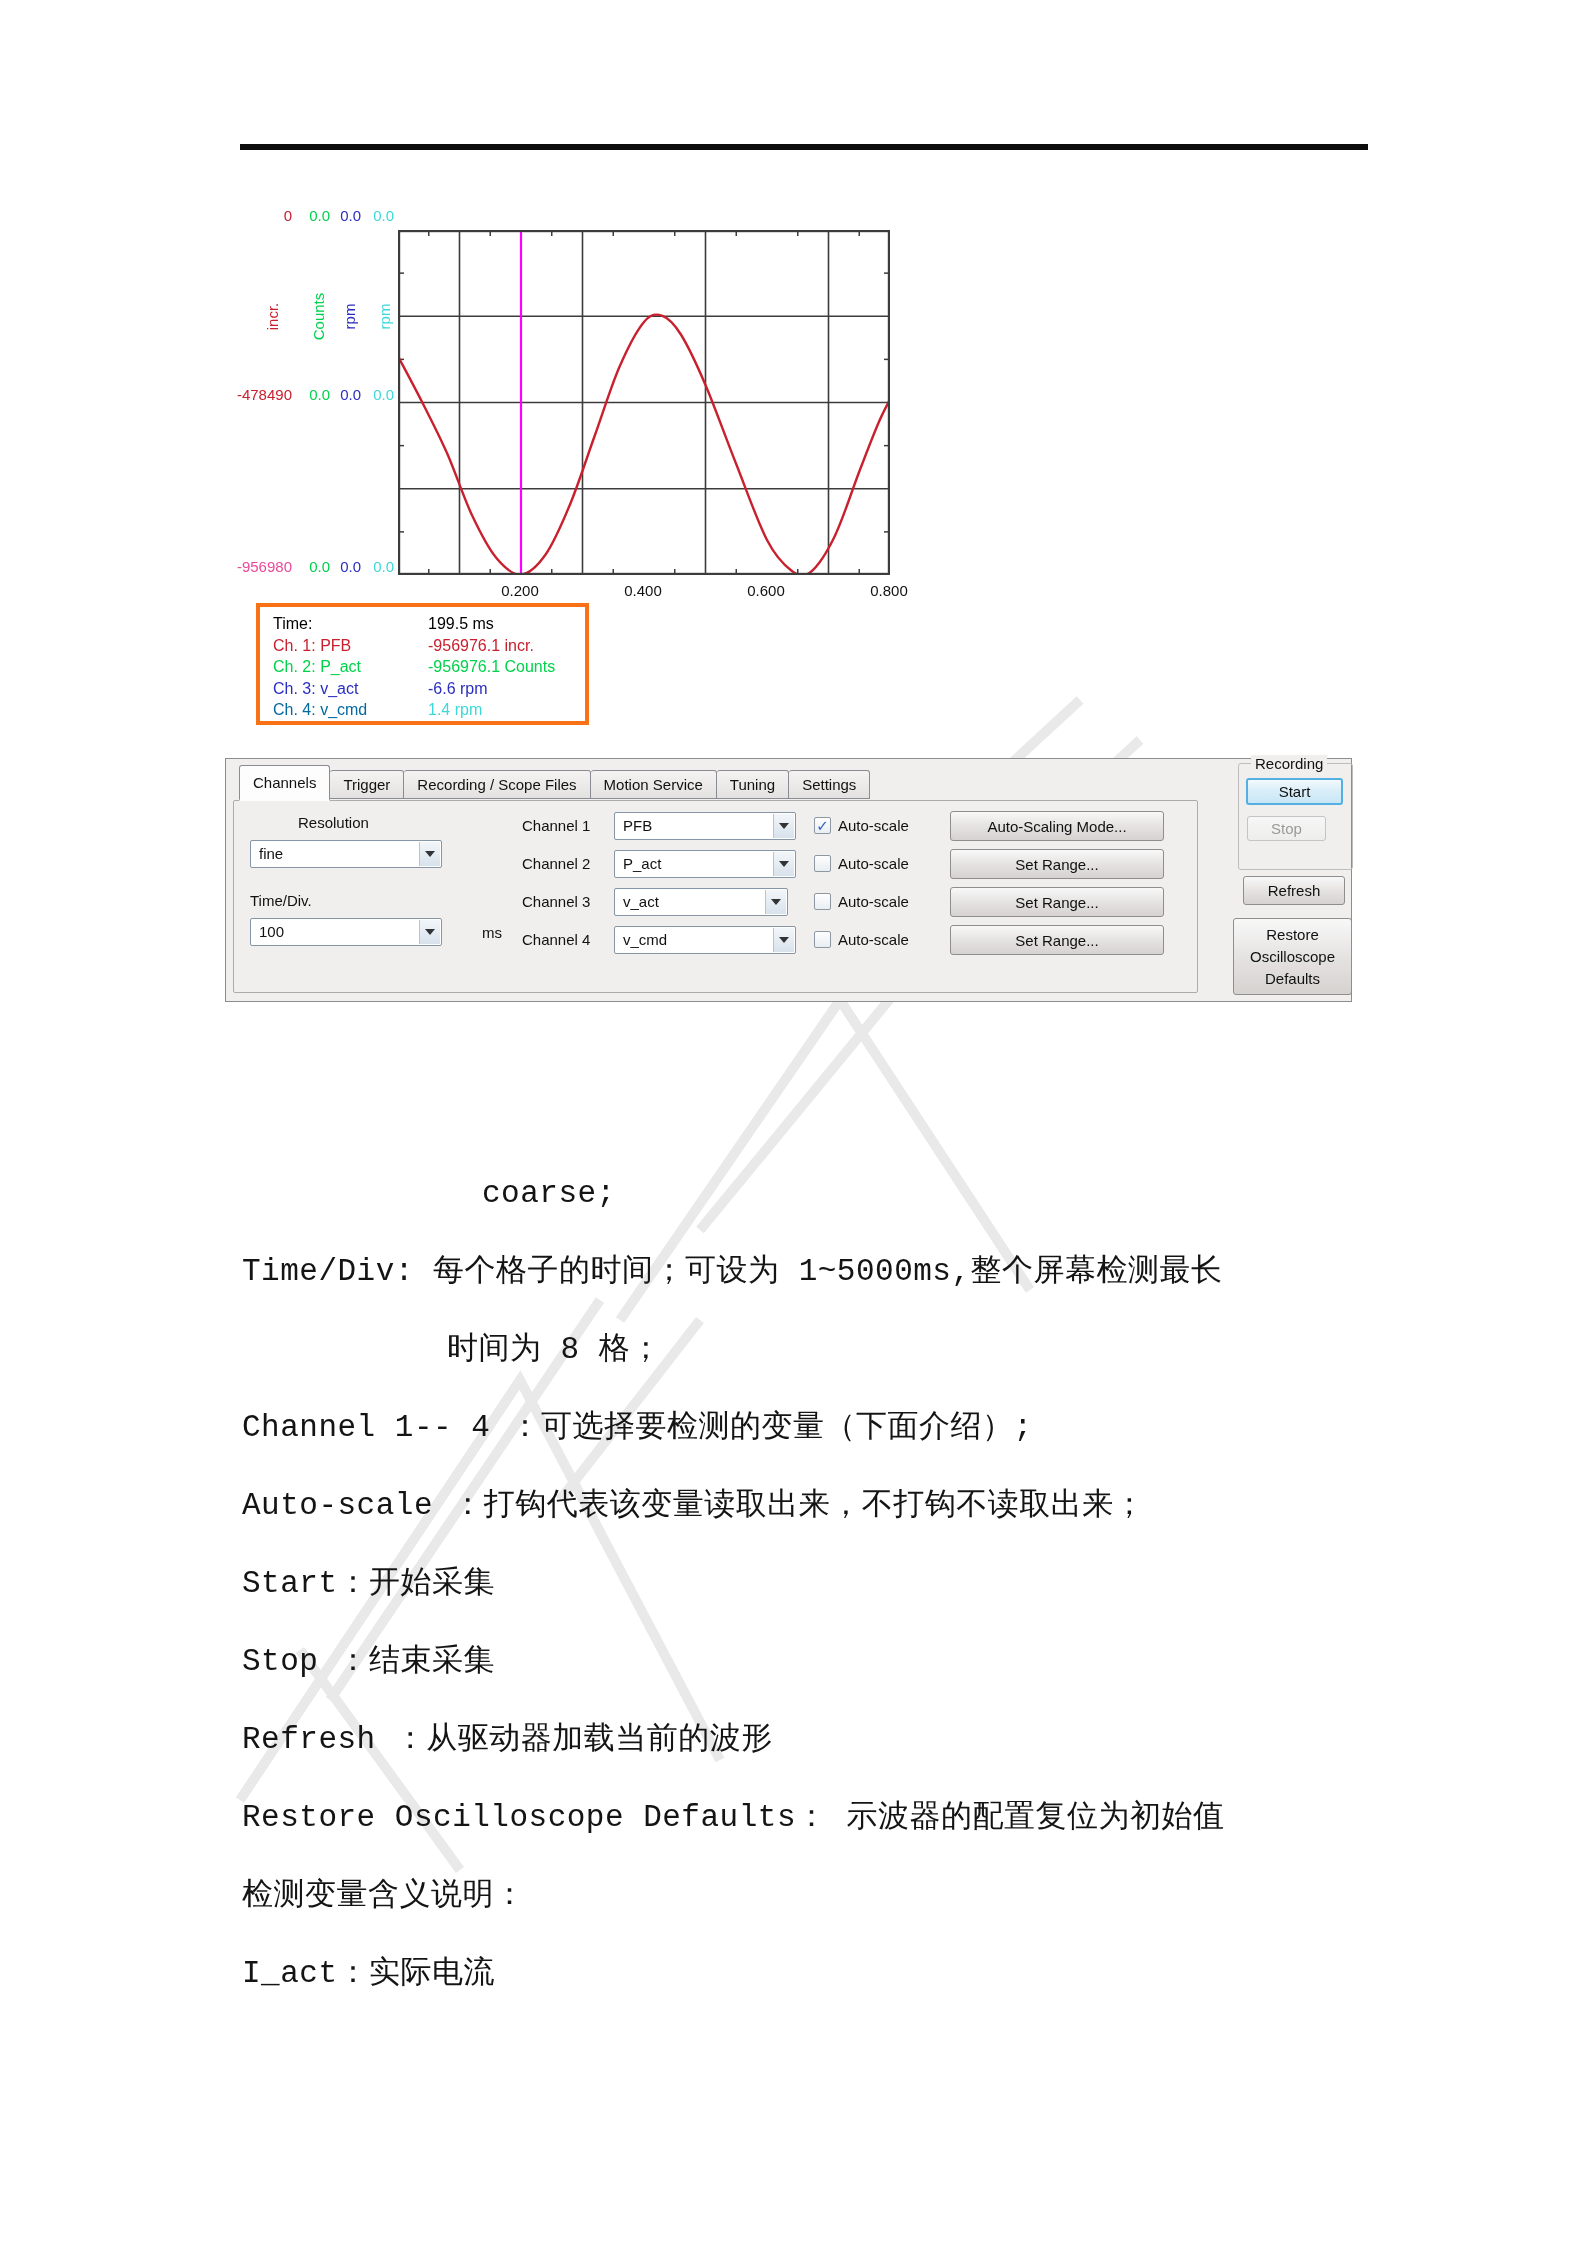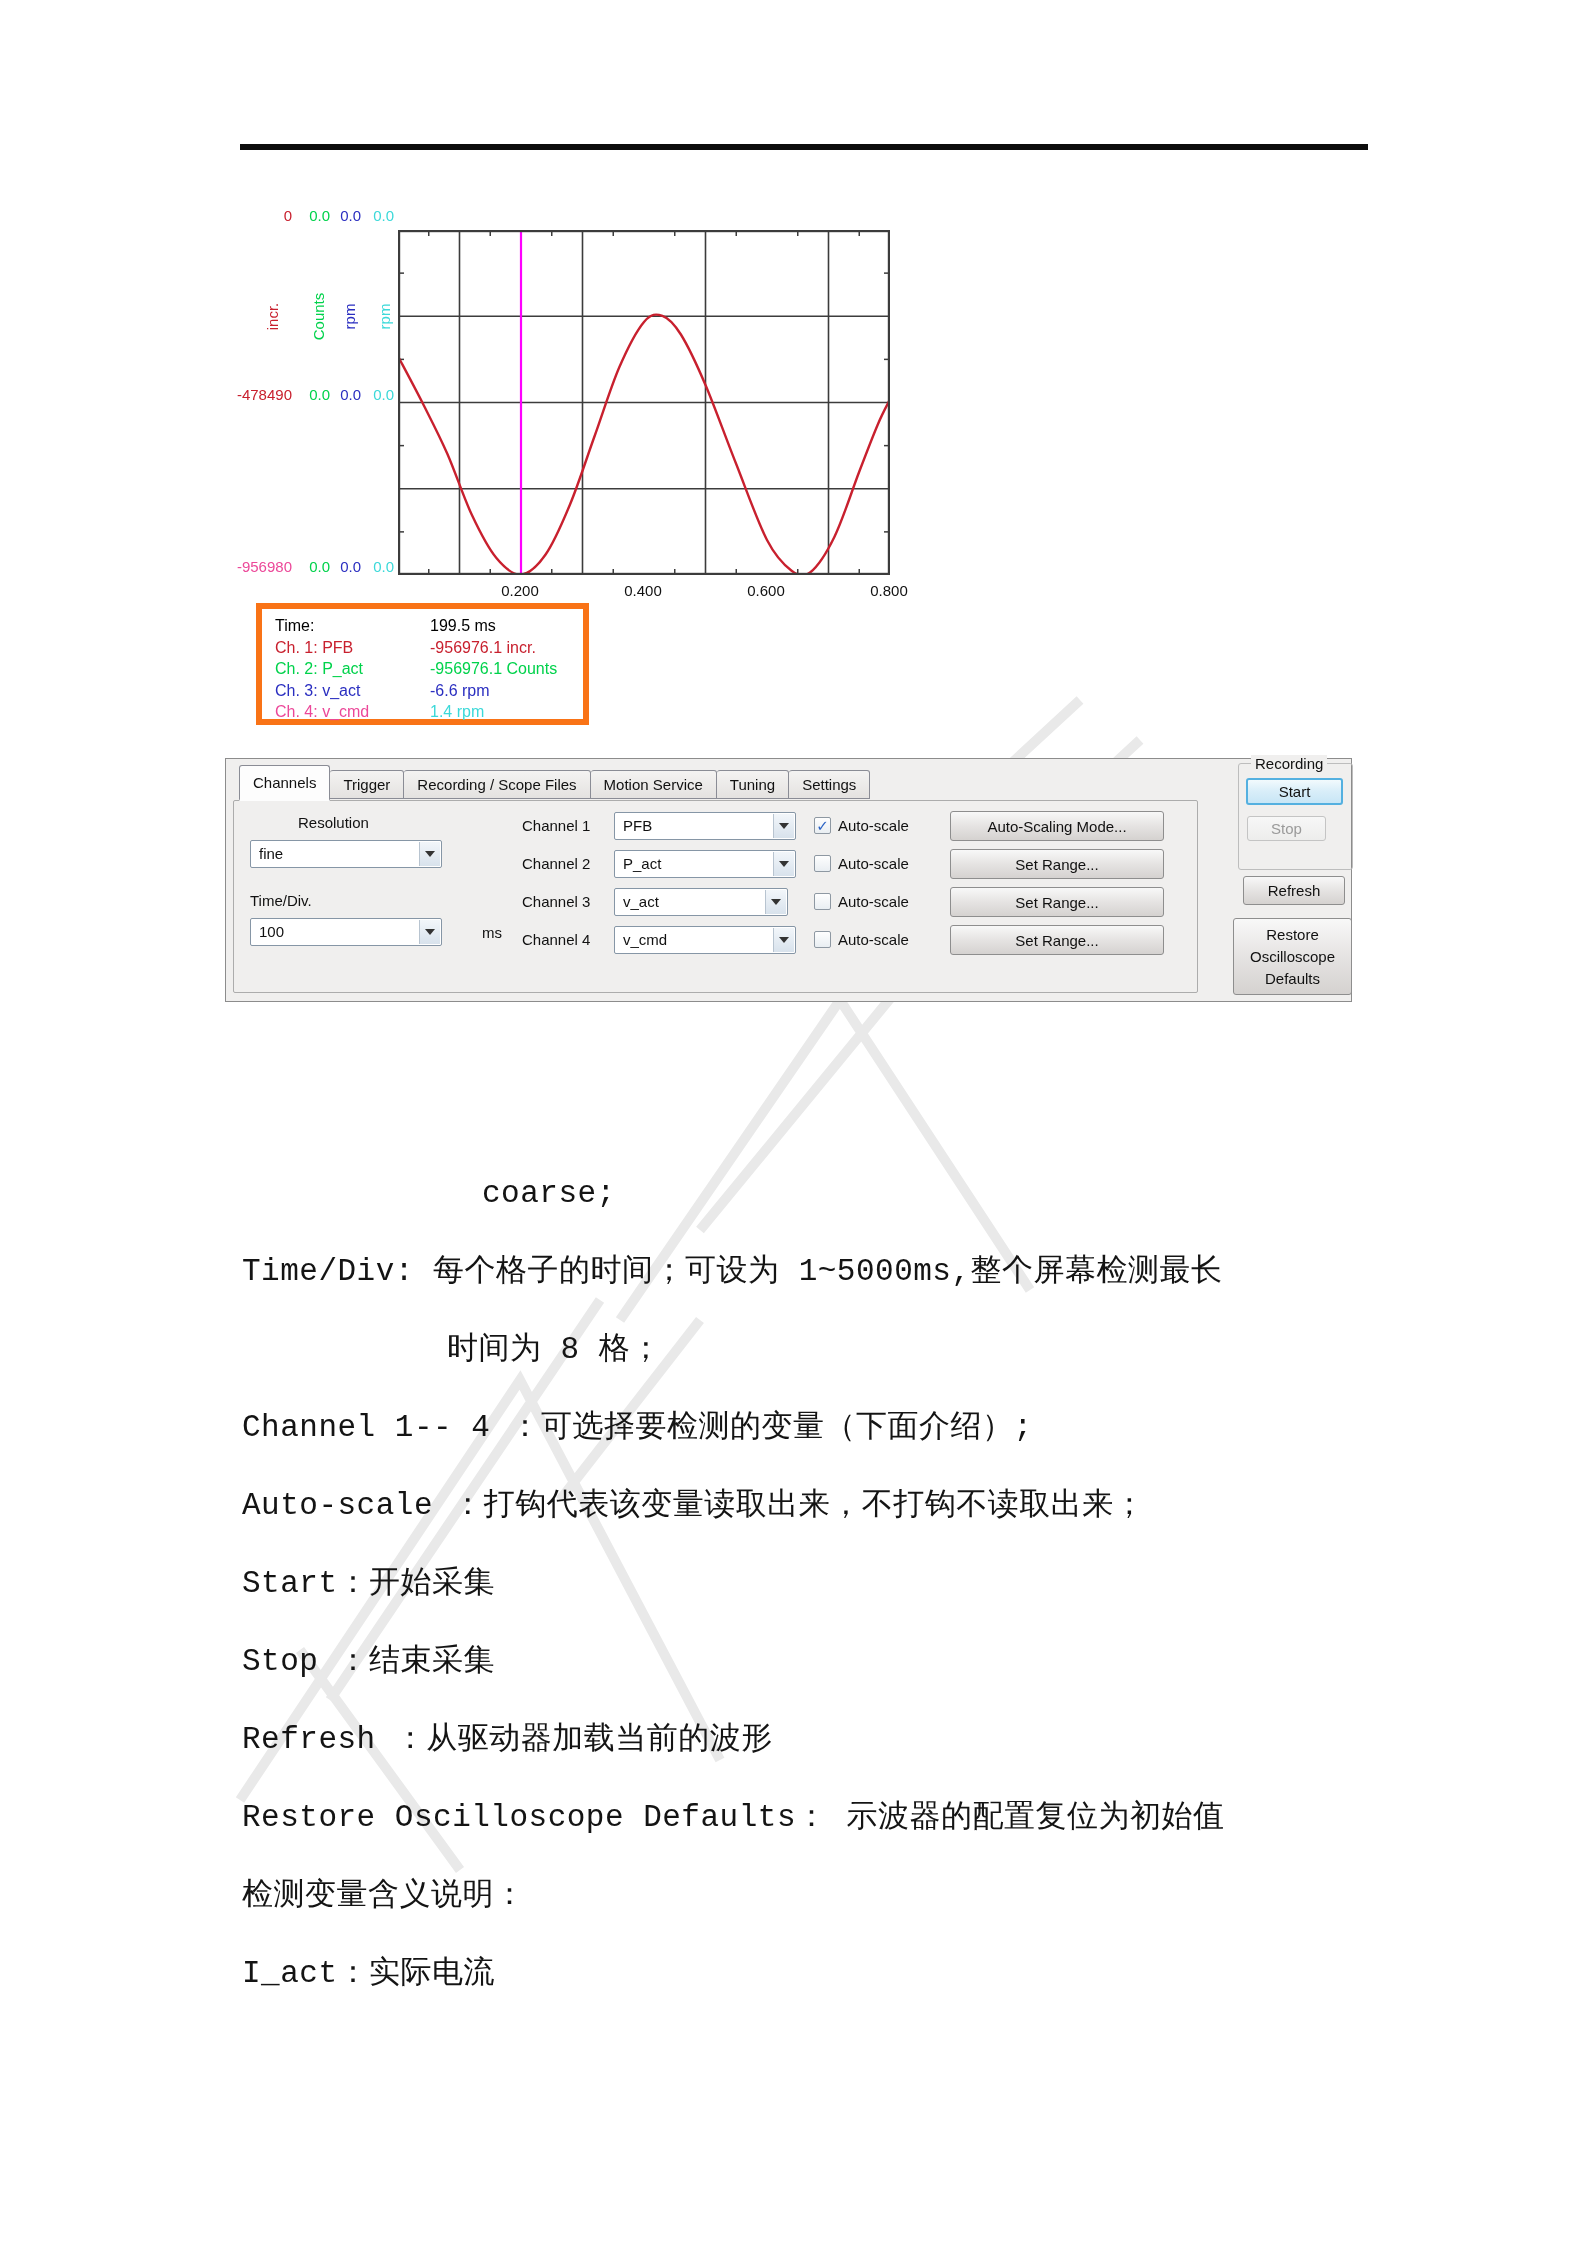--- a/index.html
+++ b/index.html
@@ -11,21 +11,21 @@
   
   #wm{left:0;top:0;width:1588px;height:2245px;z-index:0;pointer-events:none;}
   
   #chart-wrap{left:0;top:190px;width:1588px;height:430px;z-index:1;}
   .ylab{position:absolute;font-size:15px;text-align:right;width:58px;}
   .yunit{position:absolute;font-size:15px;transform:rotate(-90deg);transform-origin:center;width:70px;text-align:center;}
   #plot-box{position:absolute;left:398px;top:40px;width:492px;height:345px;}
   #plot-svg{position:absolute;left:0;top:0;}
   .xlab{position:absolute;top:392px;width:70px;text-align:center;font-size:15px;color:#111;}
   
-  #readout{left:256px;top:603px;width:333px;height:122px;border:6px solid #f97316;background:#fff;z-index:1;
+  #readout{left:256px;top:603px;width:333px;height:122px;border:4px solid #f97316;background:#fff;z-index:1;
            font-size:16px;line-height:21.5px;padding-top:6px;box-sizing:border-box;}
   .ro-row{display:flex;padding-left:13px;}
   .ro-label{width:155px;}
   
   #setwin{left:225px;top:758px;width:1127px;height:244px;background:#f0efee;z-index:1;
           border:1px solid #8c8c8c;box-sizing:border-box;font-size:15px;color:#111;}
   #tabs{position:absolute;left:13px;top:6px;display:flex;align-items:flex-end;z-index:3;}
   .tab{height:27px;line-height:27px;padding:0 13px;background:linear-gradient(#f4f3f2,#e4e2e0);
        border:1px solid #8a8c95;border-left:none;border-radius:3px 3px 0 0;white-space:nowrap;}
   .tab:first-child{border-left:1px solid #8a8c95;}
@@ -147,21 +147,21 @@
       </div>
     <div class="ro-row">
         <span class="ro-label" style="color: rgb(0, 210, 75);">Ch. 2: P_act</span>
         <span style="color: rgb(0, 210, 75);">-956976.1 Counts</span>
       </div>
     <div class="ro-row">
         <span class="ro-label" style="color: rgb(42, 46, 192);">Ch. 3: v_act</span>
         <span style="color: rgb(42, 46, 192);">-6.6 rpm</span>
       </div>
     <div class="ro-row">
-        <span class="ro-label" style="color: #ec4899;">Ch. 4: v_cmd</span>
+        <span class="ro-label" style="color: #0369a1;">Ch. 4: v_cmd</span>
         <span style="color: rgb(60, 217, 217);">1.4 rpm</span>
       </div>
   </div>
 
   <div id="setwin" class="abs">
 
     <div id="tabs">
       <div class="tab active">Channels</div>
       <div class="tab">Trigger</div>
       <div class="tab">Recording / Scope Files</div>

